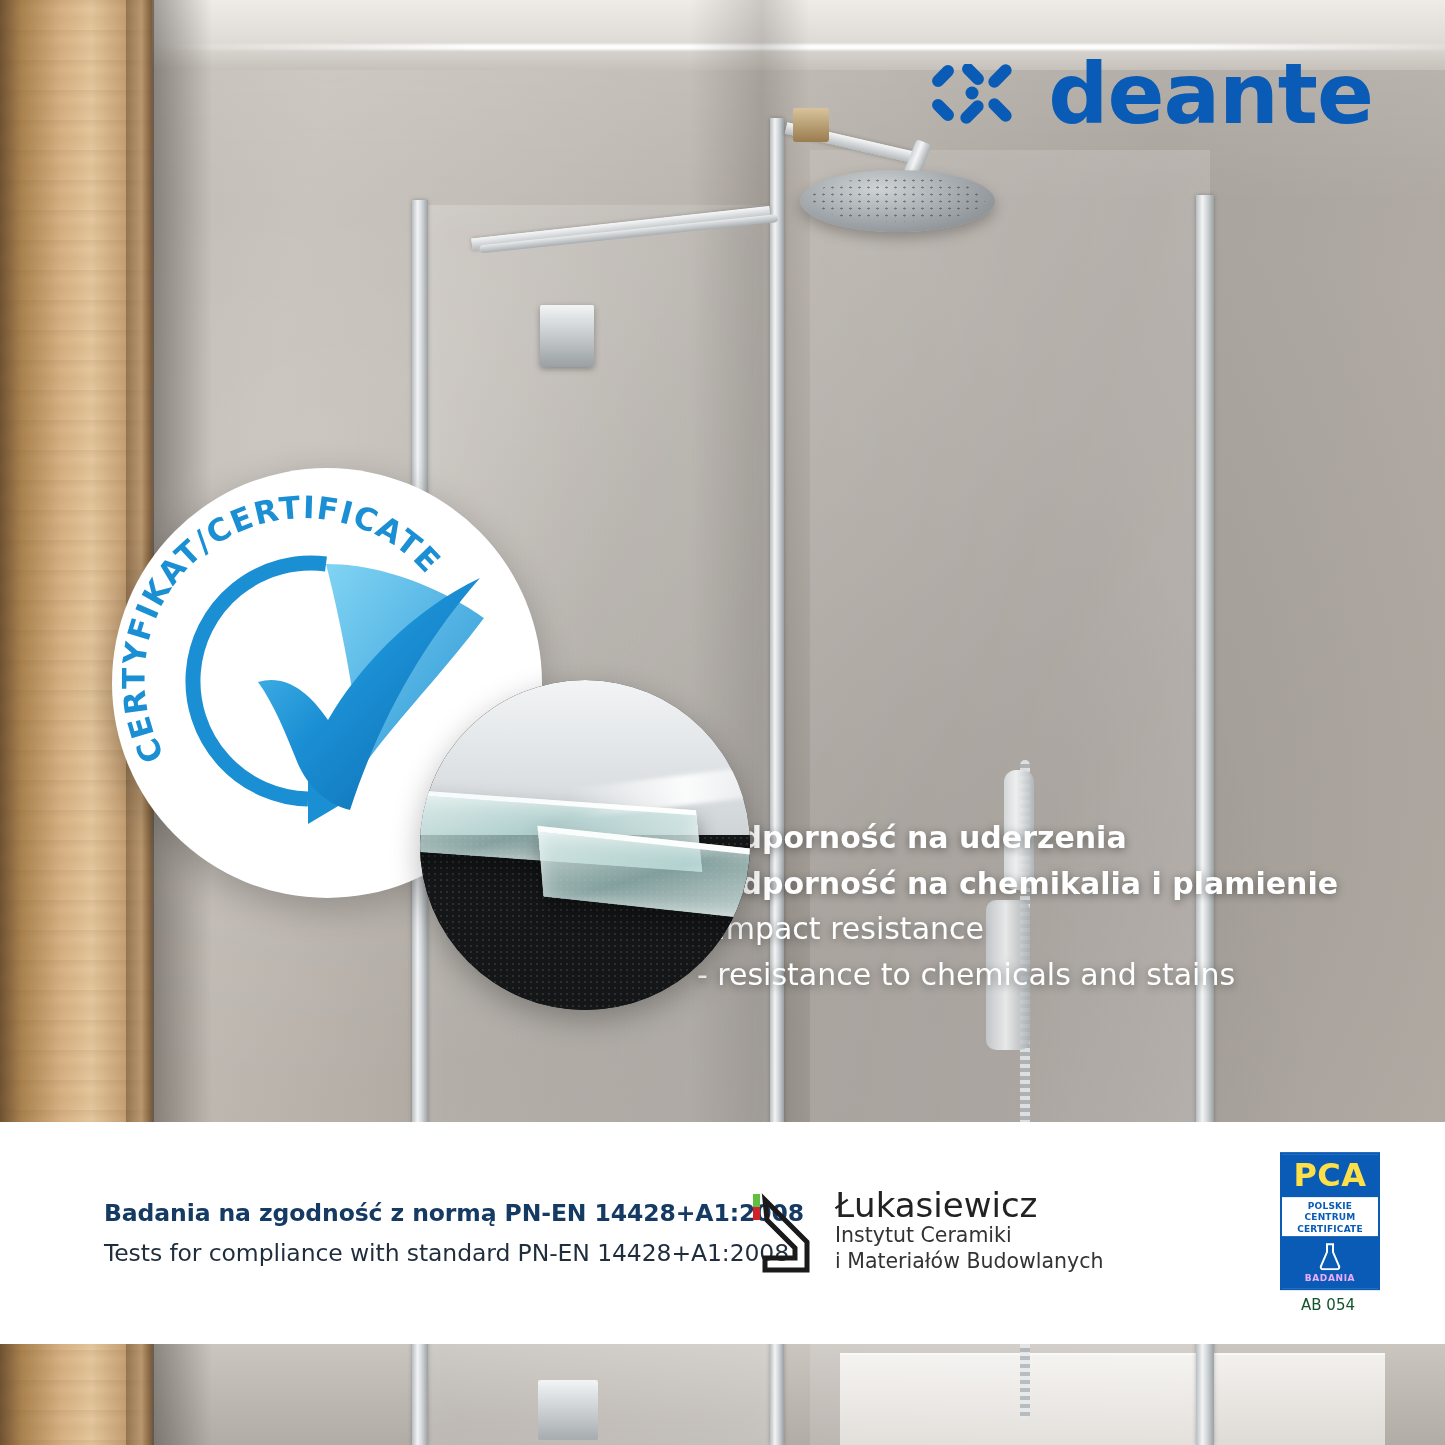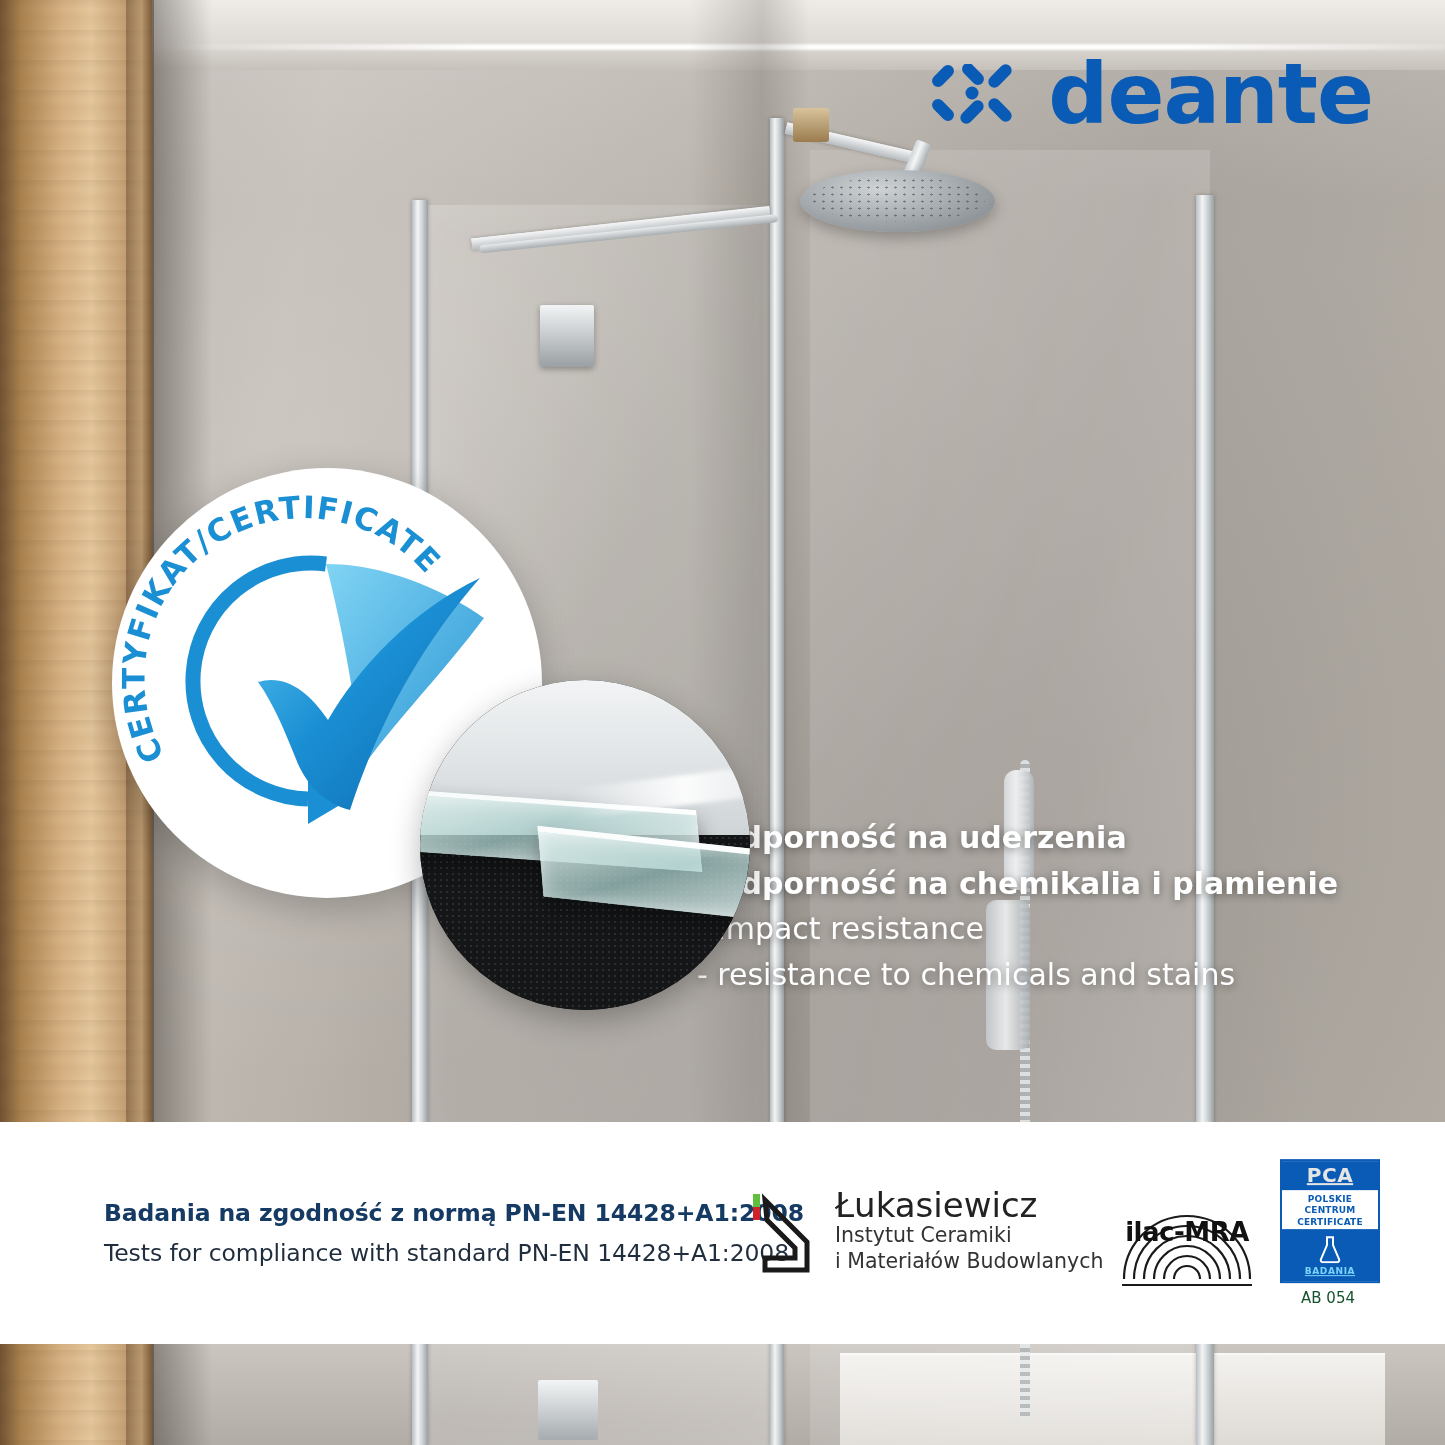--- a/index.html
+++ b/index.html
@@ -411,42 +411,40 @@
     width: 96px;
     text-align: center;
   }
   .pca-box {
     width: 96px;
     background: #ffffff;
     border: 2px solid #0a5bb5;
   }
   .pca-top {
     background: #0a5bb5;
-    color: #e5e5e5;
-    font-family: "DejaVu Sans", sans-serif;
-    font-weight: 700;
-    font-size: 20px;
+    color: #fde047;
+    font-family: "DejaVu Sans", sans-serif;
+    font-weight: 700;
+    font-size: 32px;
     padding: 2px 0 3px;
     letter-spacing: 0.5px;
-    text-decoration: underline;
   }
   .pca-mid {
     font-family: "DejaVu Sans", sans-serif;
     font-weight: 700;
     font-size: 9px;
     color: #0a5bb5;
     padding: 4px 3px 1px;
     line-height: 1.25;
     letter-spacing: 0.2px;
   }
   .pca-flask {
     background: #0a5bb5;
-    color: #7dd3fc;
+    color: #f0abfc;
     padding: 6px 0 5px;
-    text-decoration: underline;
   }
   .pca-flask svg { display: block; margin: 0 auto 3px; }
   .pca-flask span {
     display: block;
     font-family: "DejaVu Sans", sans-serif;
     font-weight: 700;
     font-size: 9px;
     letter-spacing: 0.6px;
   }
   .pca-code {
@@ -567,36 +565,20 @@
         <rect x="8" y="15" width="7" height="13" fill="#d0222a"></rect>
         <path d="M20 8 L62 50 L62 78 L20 78 L20 66 L50 66 L50 56 L22 28 Z" fill="none" stroke="#1a1a1a" stroke-width="5"></path>
       </svg>
       <div>
         <div class="luk-name">Łukasiewicz</div>
         <div class="luk-sub">Instytut Ceramiki</div>
         <div class="luk-sub">i Materiałów Budowlanych</div>
       </div>
     </div>
 
-    <div class="ilac">
-      <svg viewBox="0 0 150 120">
-        <g fill="none" stroke="#1a1a1a" stroke-width="2.2">
-          <path d="M12 106 A63 63 0 0 1 138 106"></path>
-          <path d="M22 106 A53 53 0 0 1 128 106"></path>
-          <path d="M32 106 A43 43 0 0 1 118 106"></path>
-          <path d="M42 106 A33 33 0 0 1 108 106"></path>
-          <path d="M52 106 A23 23 0 0 1 98 106"></path>
-          <path d="M62 106 A13 13 0 0 1 88 106"></path>
-        </g>
-        <g stroke="#1a1a1a" stroke-width="2.2">
-          <line x1="10" y1="112" x2="140" y2="112"></line>
-        </g>
-      </svg>
-      <div class="ilac-text">ilac-MRA</div>
-    </div>
 
     <div class="pca">
       <div class="pca-box">
         <div class="pca-top">PCA</div>
         <div class="pca-mid">
           <div>POLSKIE CENTRUM</div>
           <div>CERTIFICATE</div>
         </div>
         <div class="pca-flask">
           <svg width="26" height="28" viewBox="0 0 26 28">

